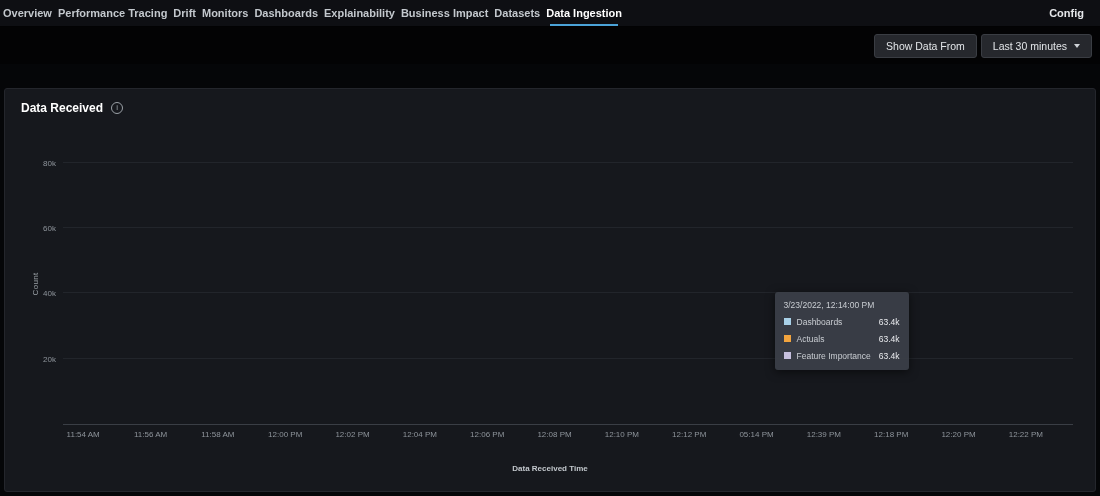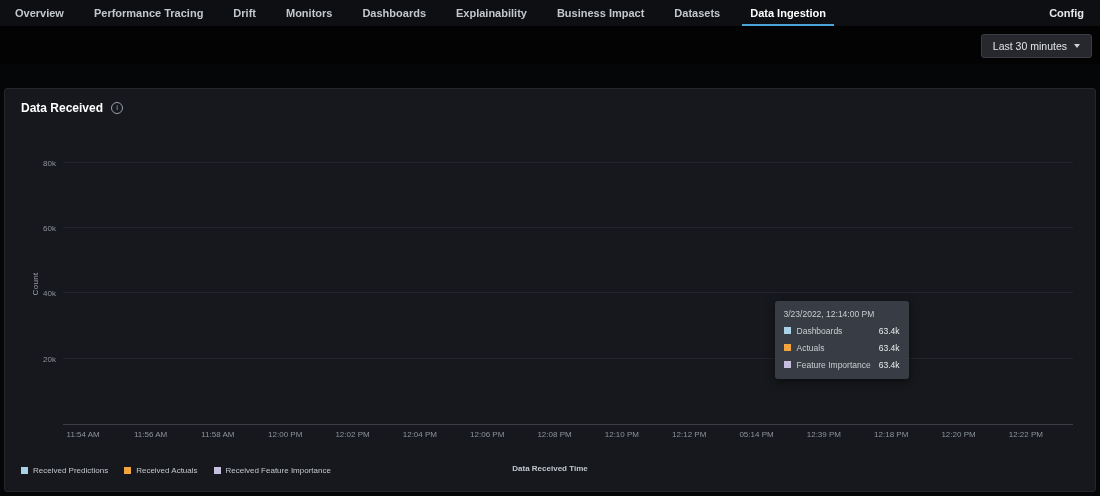--- a/index.html
+++ b/index.html
@@ -3,21 +3,21 @@
 <meta charset="utf-8">
 <style>
   *{box-sizing:border-box;margin:0;padding:0}
   html,body{background:#050608}
   body{font-family:"Liberation Sans",sans-serif}
   .app{position:relative;width:1100px;height:496px;background:#050608;overflow:hidden;color:#d6d9dd}
 
   
   .nav{display:flex;align-items:stretch;height:27px;background:#0e0f13;border-bottom:1px solid #020203}
   .tabs{display:flex}
-  .tab{display:flex;align-items:center;padding:0 15px;font-size:11px;font-weight:700;color:#c3c8cd;cursor:pointer;position:relative;white-space:nowrap}
+  .tab{display:flex;align-items:center;padding:0 3px;font-size:11px;font-weight:700;color:#c3c8cd;cursor:pointer;position:relative;white-space:nowrap}
   .tab.active{color:#ffffff}
   .tab.active:after{content:"";position:absolute;left:7px;right:7px;bottom:0;height:2px;background:#4ba3d8}
   .config{margin-left:auto;display:flex;align-items:center;padding:0 16px;font-size:11px;font-weight:700;color:#e6e8eb;cursor:pointer}
 
   
   .toolbar{height:37px;background:#030304;display:flex;align-items:center;justify-content:flex-end;gap:4px;padding:0 8px}
   .btn{height:24px;display:flex;align-items:center;gap:7px;padding:0 11px;background:#26282d;border:1px solid #3a3d43;border-radius:3px;font-size:10.5px;color:#e2e5e8;cursor:pointer;white-space:nowrap}
   .caret{width:0;height:0;border-left:3.5px solid transparent;border-right:3.5px solid transparent;border-top:4px solid #cfd3d7}
 
   
@@ -66,36 +66,39 @@
         <div class="tab">Explainability</div>
         <div class="tab">Business Impact</div>
         <div class="tab">Datasets</div>
         <div class="tab active">Data Ingestion</div>
       </div>
     <div class="config">Config</div>
   </div>
 
   <div class="toolbar">
     <div class="btn">
+      <span>Show Data From</span>
+    </div>
+    <div class="btn">
       <span>Last 30 minutes</span>
       <span class="caret"></span>
     </div>
   </div>
 
   <div class="card">
     <div class="card-header">
       <span class="card-title">Data Received</span>
       <span class="info-icon">i</span>
     </div>
 
     <div class="chart">
       <div class="y-axis-title">Count</div>
 
       <div class="plot">
-        <div class="tooltip" style="left: calc(68.6667% + 18px); top: 53%; display: block; margin-top: 9px;">
+        <div class="tooltip" style="left: calc(68.6667% + 18px); top: 53%; display: block;">
           <div class="tt-title">3/23/2022, 12:14:00 PM</div>
           <div class="tt-row">
             <span class="sq" style="background: rgb(169, 209, 232);"></span>
             <span class="tt-label">Dashboards</span>
             <span class="tt-val">63.4k</span>
           </div>
           <div class="tt-row">
             <span class="sq" style="background: rgb(242, 164, 62);"></span>
             <span class="tt-label">Actuals</span>
             <span class="tt-val">63.4k</span>
@@ -205,32 +208,18 @@
             <div class="bar" style="height: 73.7209%; background: rgb(198, 192, 222);"></div>
           </div>
           <div class="bar-group" style="left: calc(72% - 11.5px);">
             <div class="bar" style="height: 5.81395%; background: rgb(169, 209, 232);"></div>
             <div class="bar" style="height: 5.81395%; background: rgb(242, 164, 62);"></div>
             <div class="bar" style="height: 5.81395%; background: rgb(198, 192, 222);"></div>
           </div>
         </div>
 
       <div class="footer">
-        <div class="legend">
-            <div class="legend-item">
-              <span class="legend-sq" style="background: rgb(169, 209, 232);"></span>
-              <span>Received Predictions</span>
-            </div>
-            <div class="legend-item">
-              <span class="legend-sq" style="background: rgb(242, 164, 62);"></span>
-              <span>Received Actuals</span>
-            </div>
-            <div class="legend-item">
-              <span class="legend-sq" style="background: rgb(198, 192, 222);"></span>
-              <span>Received Feature Importance</span>
-            </div>
-          </div>
         <div class="x-axis-title">Data Received Time</div>
       </div>
     </div>
   </div>
 
 </div>
 
 </body></html>

